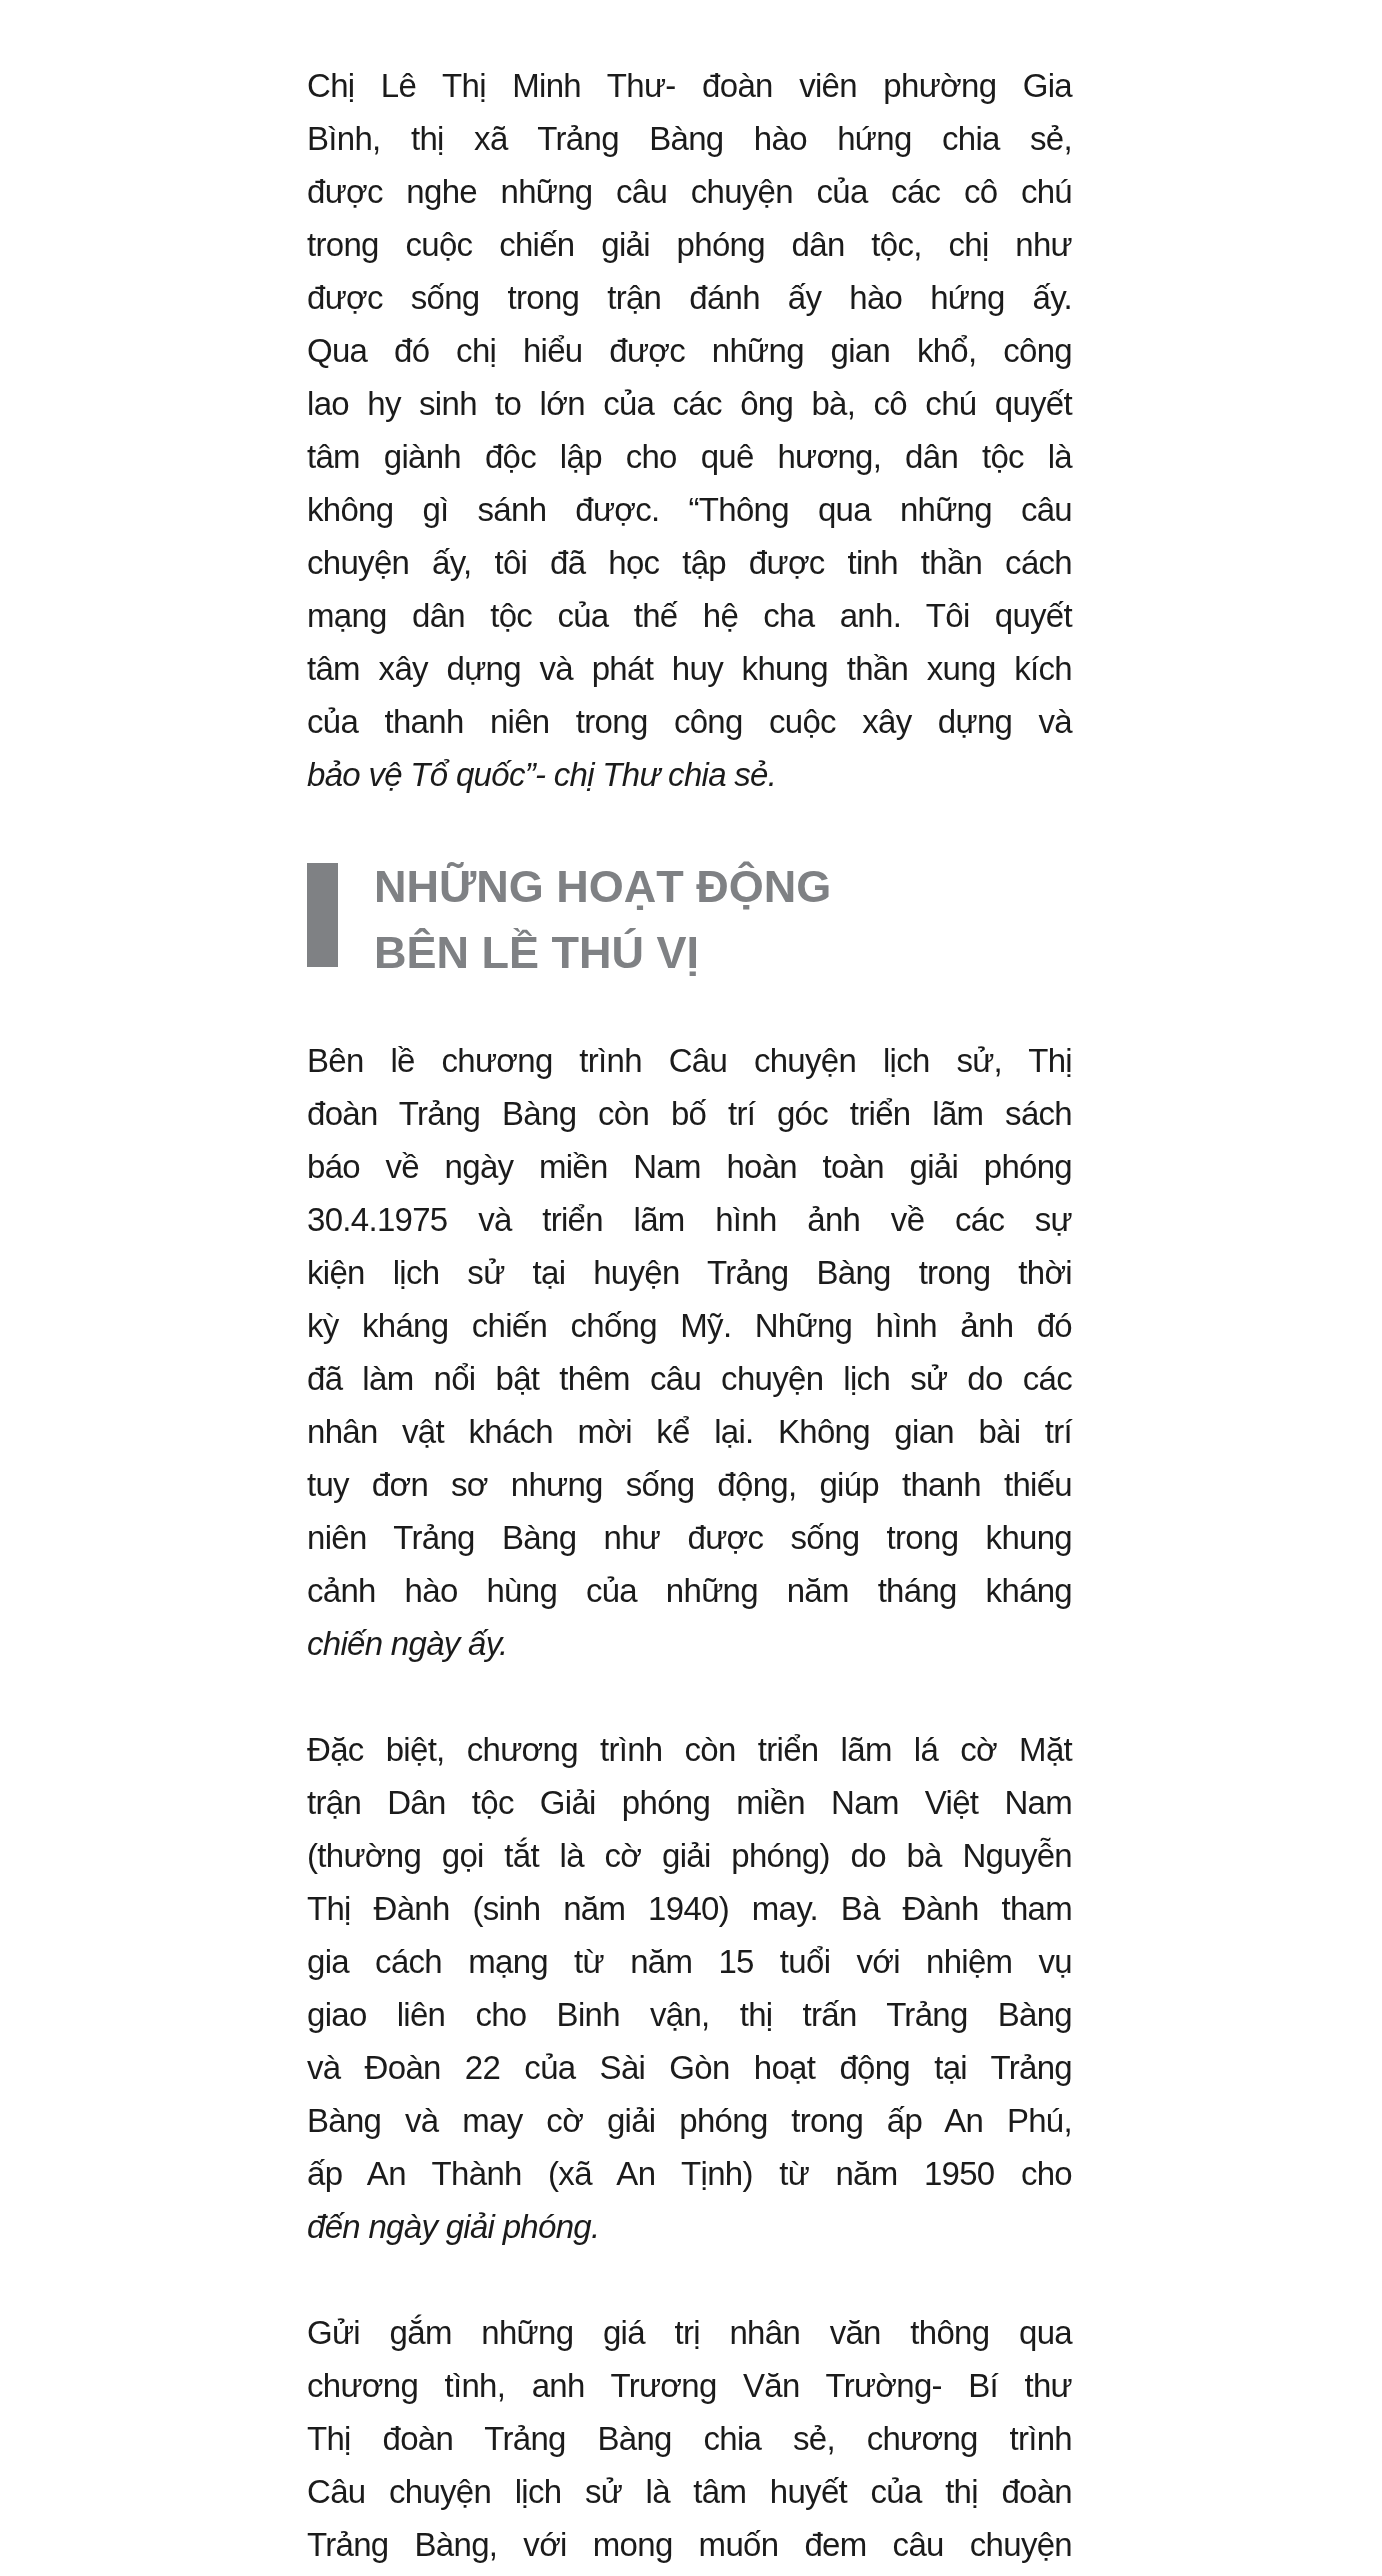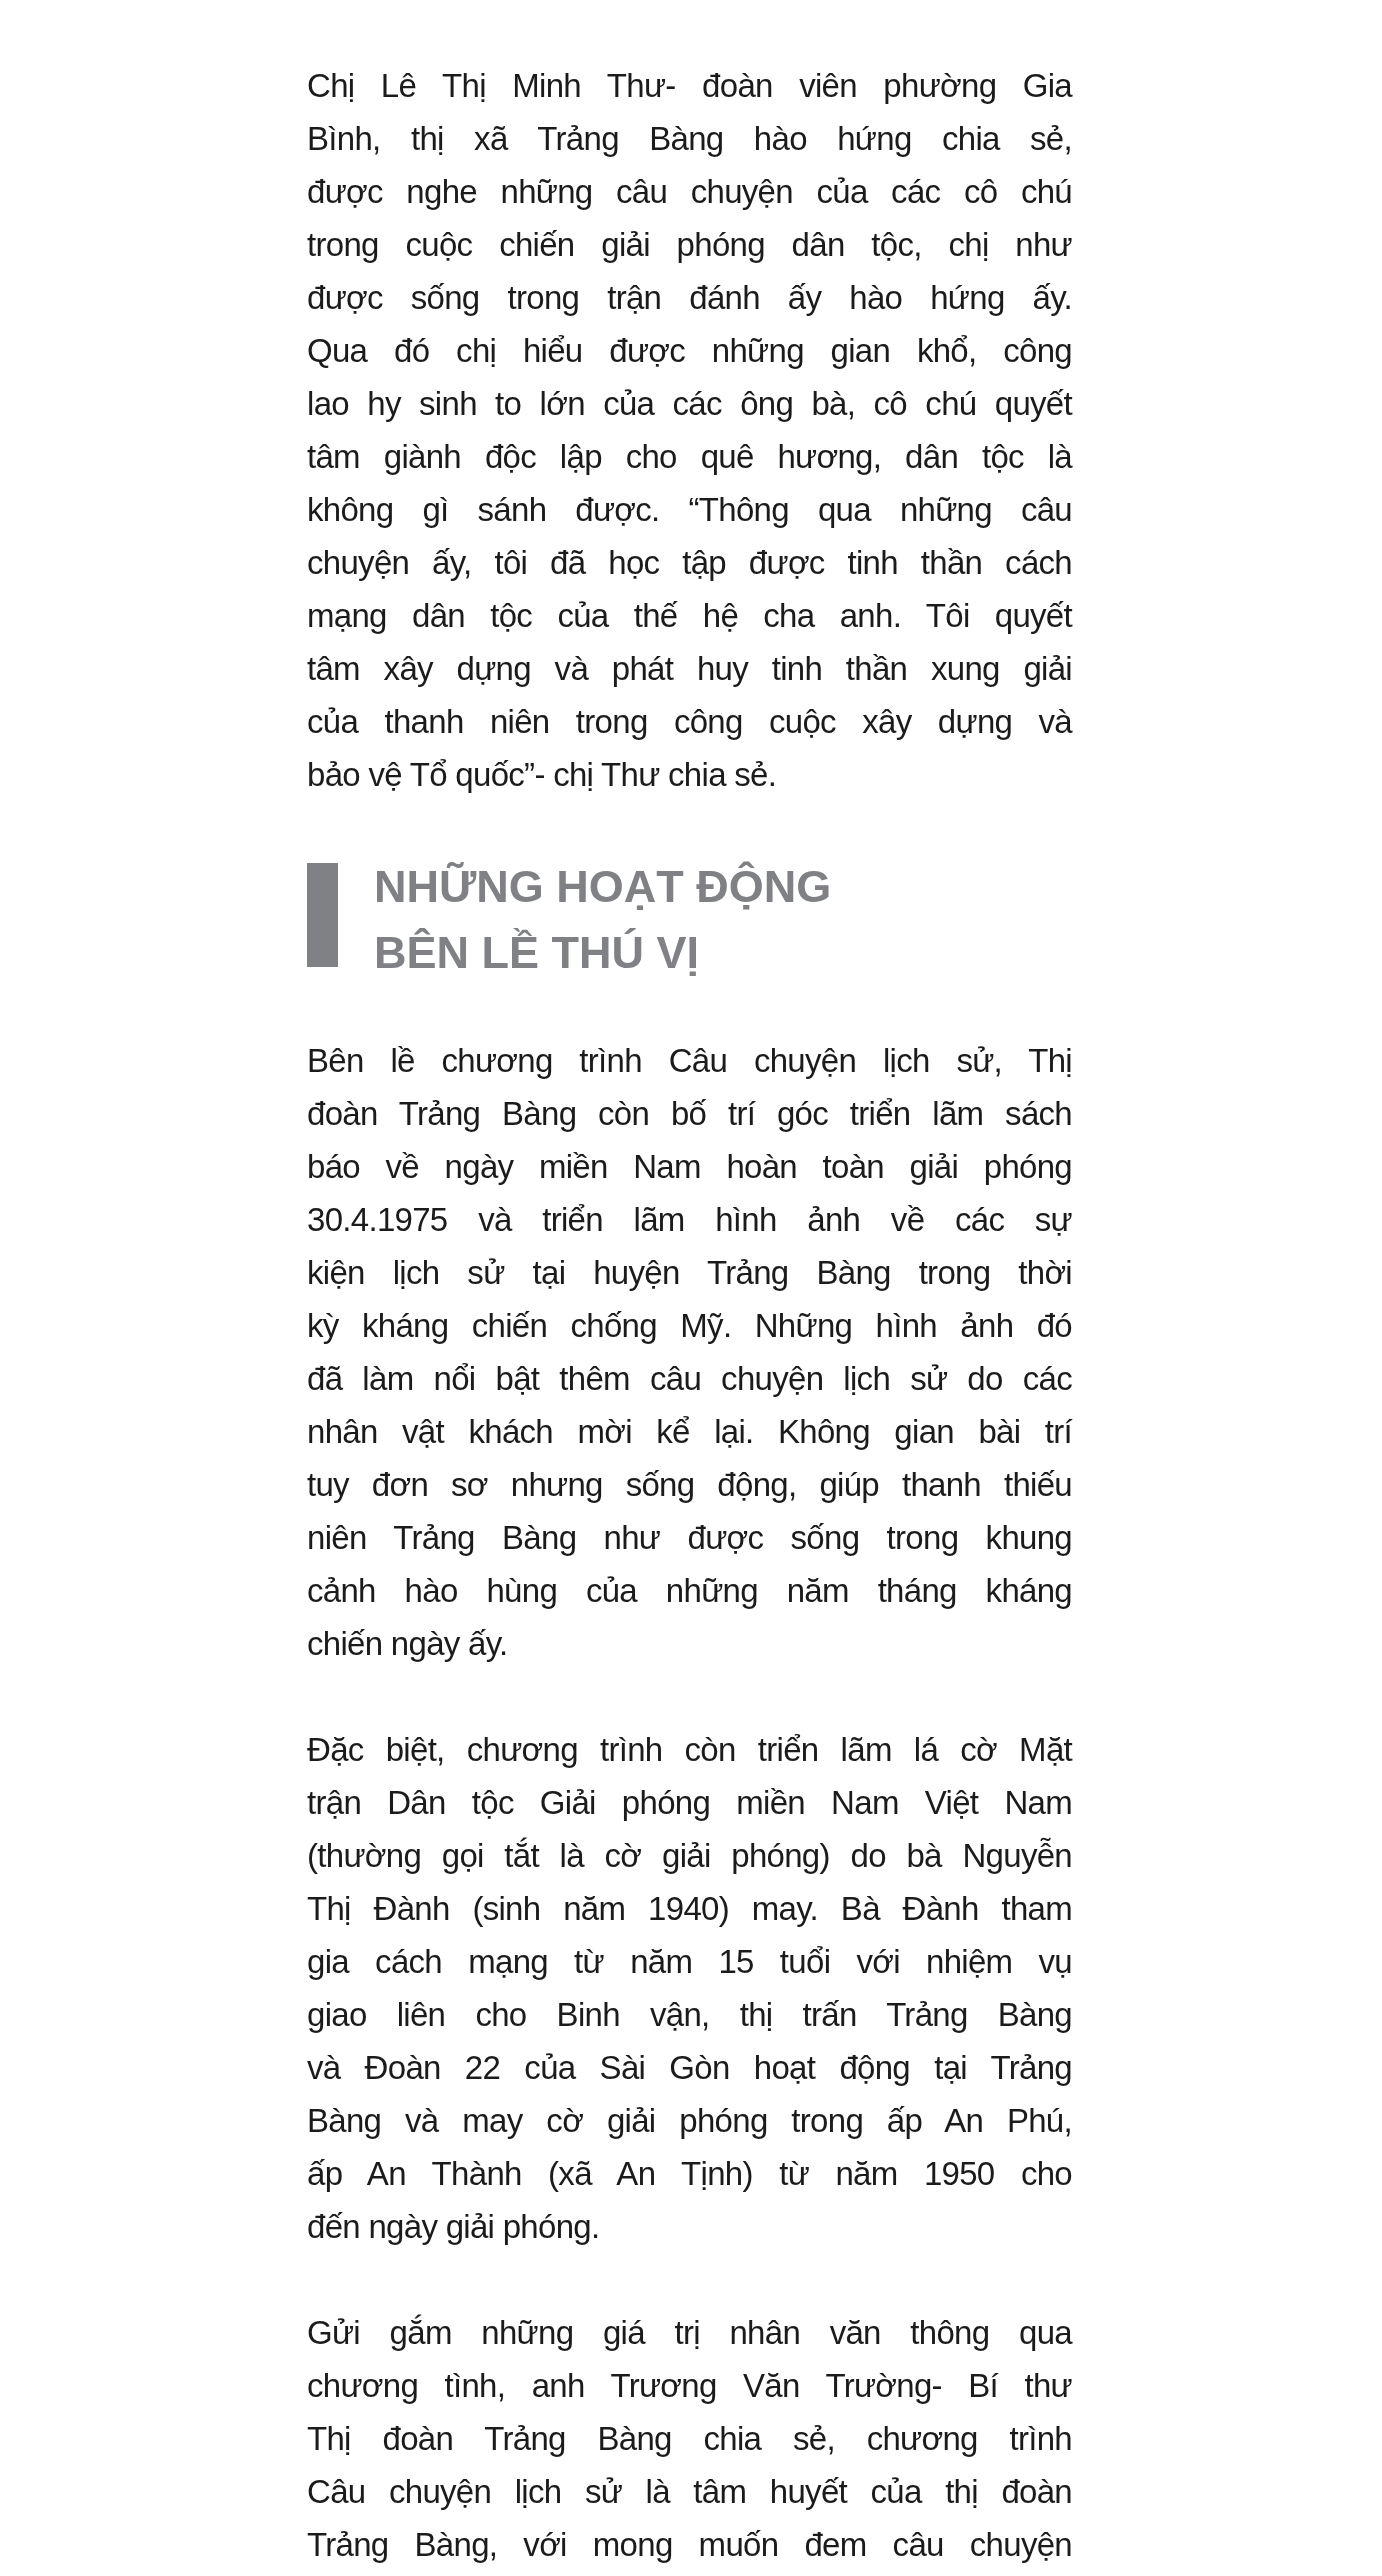--- a/index.html
+++ b/index.html
@@ -32,20 +32,21 @@
     line-height: 53px;
     letter-spacing: -0.7px;
     color: #1b1b1b;
     text-align: justify;
     text-align-last: justify;
     white-space: normal;
   }
   .ln.last {
     text-align: center;
     text-align-last: left;
+    font-style: italic;
   }
   .heading {
     display: flex;
     align-items: flex-start;
     margin: 45px 0 48px 0;
   }
   .bar {
     width: 31px;
     height: 104px;
     background: #7f8184;
@@ -74,21 +75,21 @@
     <div class="ln">Bình, thị xã Trảng Bàng hào hứng chia sẻ,</div>
     <div class="ln">được nghe những câu chuyện của các cô chú</div>
     <div class="ln">trong cuộc chiến giải phóng dân tộc, chị như</div>
     <div class="ln">được sống trong trận đánh ấy hào hứng ấy.</div>
     <div class="ln">Qua đó chị hiểu được những gian khổ, công</div>
     <div class="ln">lao hy sinh to lớn của các ông bà, cô chú quyết</div>
     <div class="ln">tâm giành độc lập cho quê hương, dân tộc là</div>
     <div class="ln">không gì sánh được. “Thông qua những câu</div>
     <div class="ln">chuyện ấy, tôi đã học tập được tinh thần cách</div>
     <div class="ln">mạng dân tộc của thế hệ cha anh. Tôi quyết</div>
-    <div class="ln">tâm xây dựng và phát huy tinh thần xung giải</div>
+    <div class="ln">tâm xây dựng và phát huy khung thần xung kích</div>
     <div class="ln">của thanh niên trong công cuộc xây dựng và</div>
     <div class="ln last">bảo vệ Tổ quốc”- chị Thư chia sẻ.</div>
   </div>
 
   <div class="heading">
     <div class="bar"></div>
     <div class="htext">
       <div class="hline">NHỮNG HOẠT ĐỘNG</div>
       <div class="hline">BÊN LỀ THÚ VỊ</div>
     </div>

